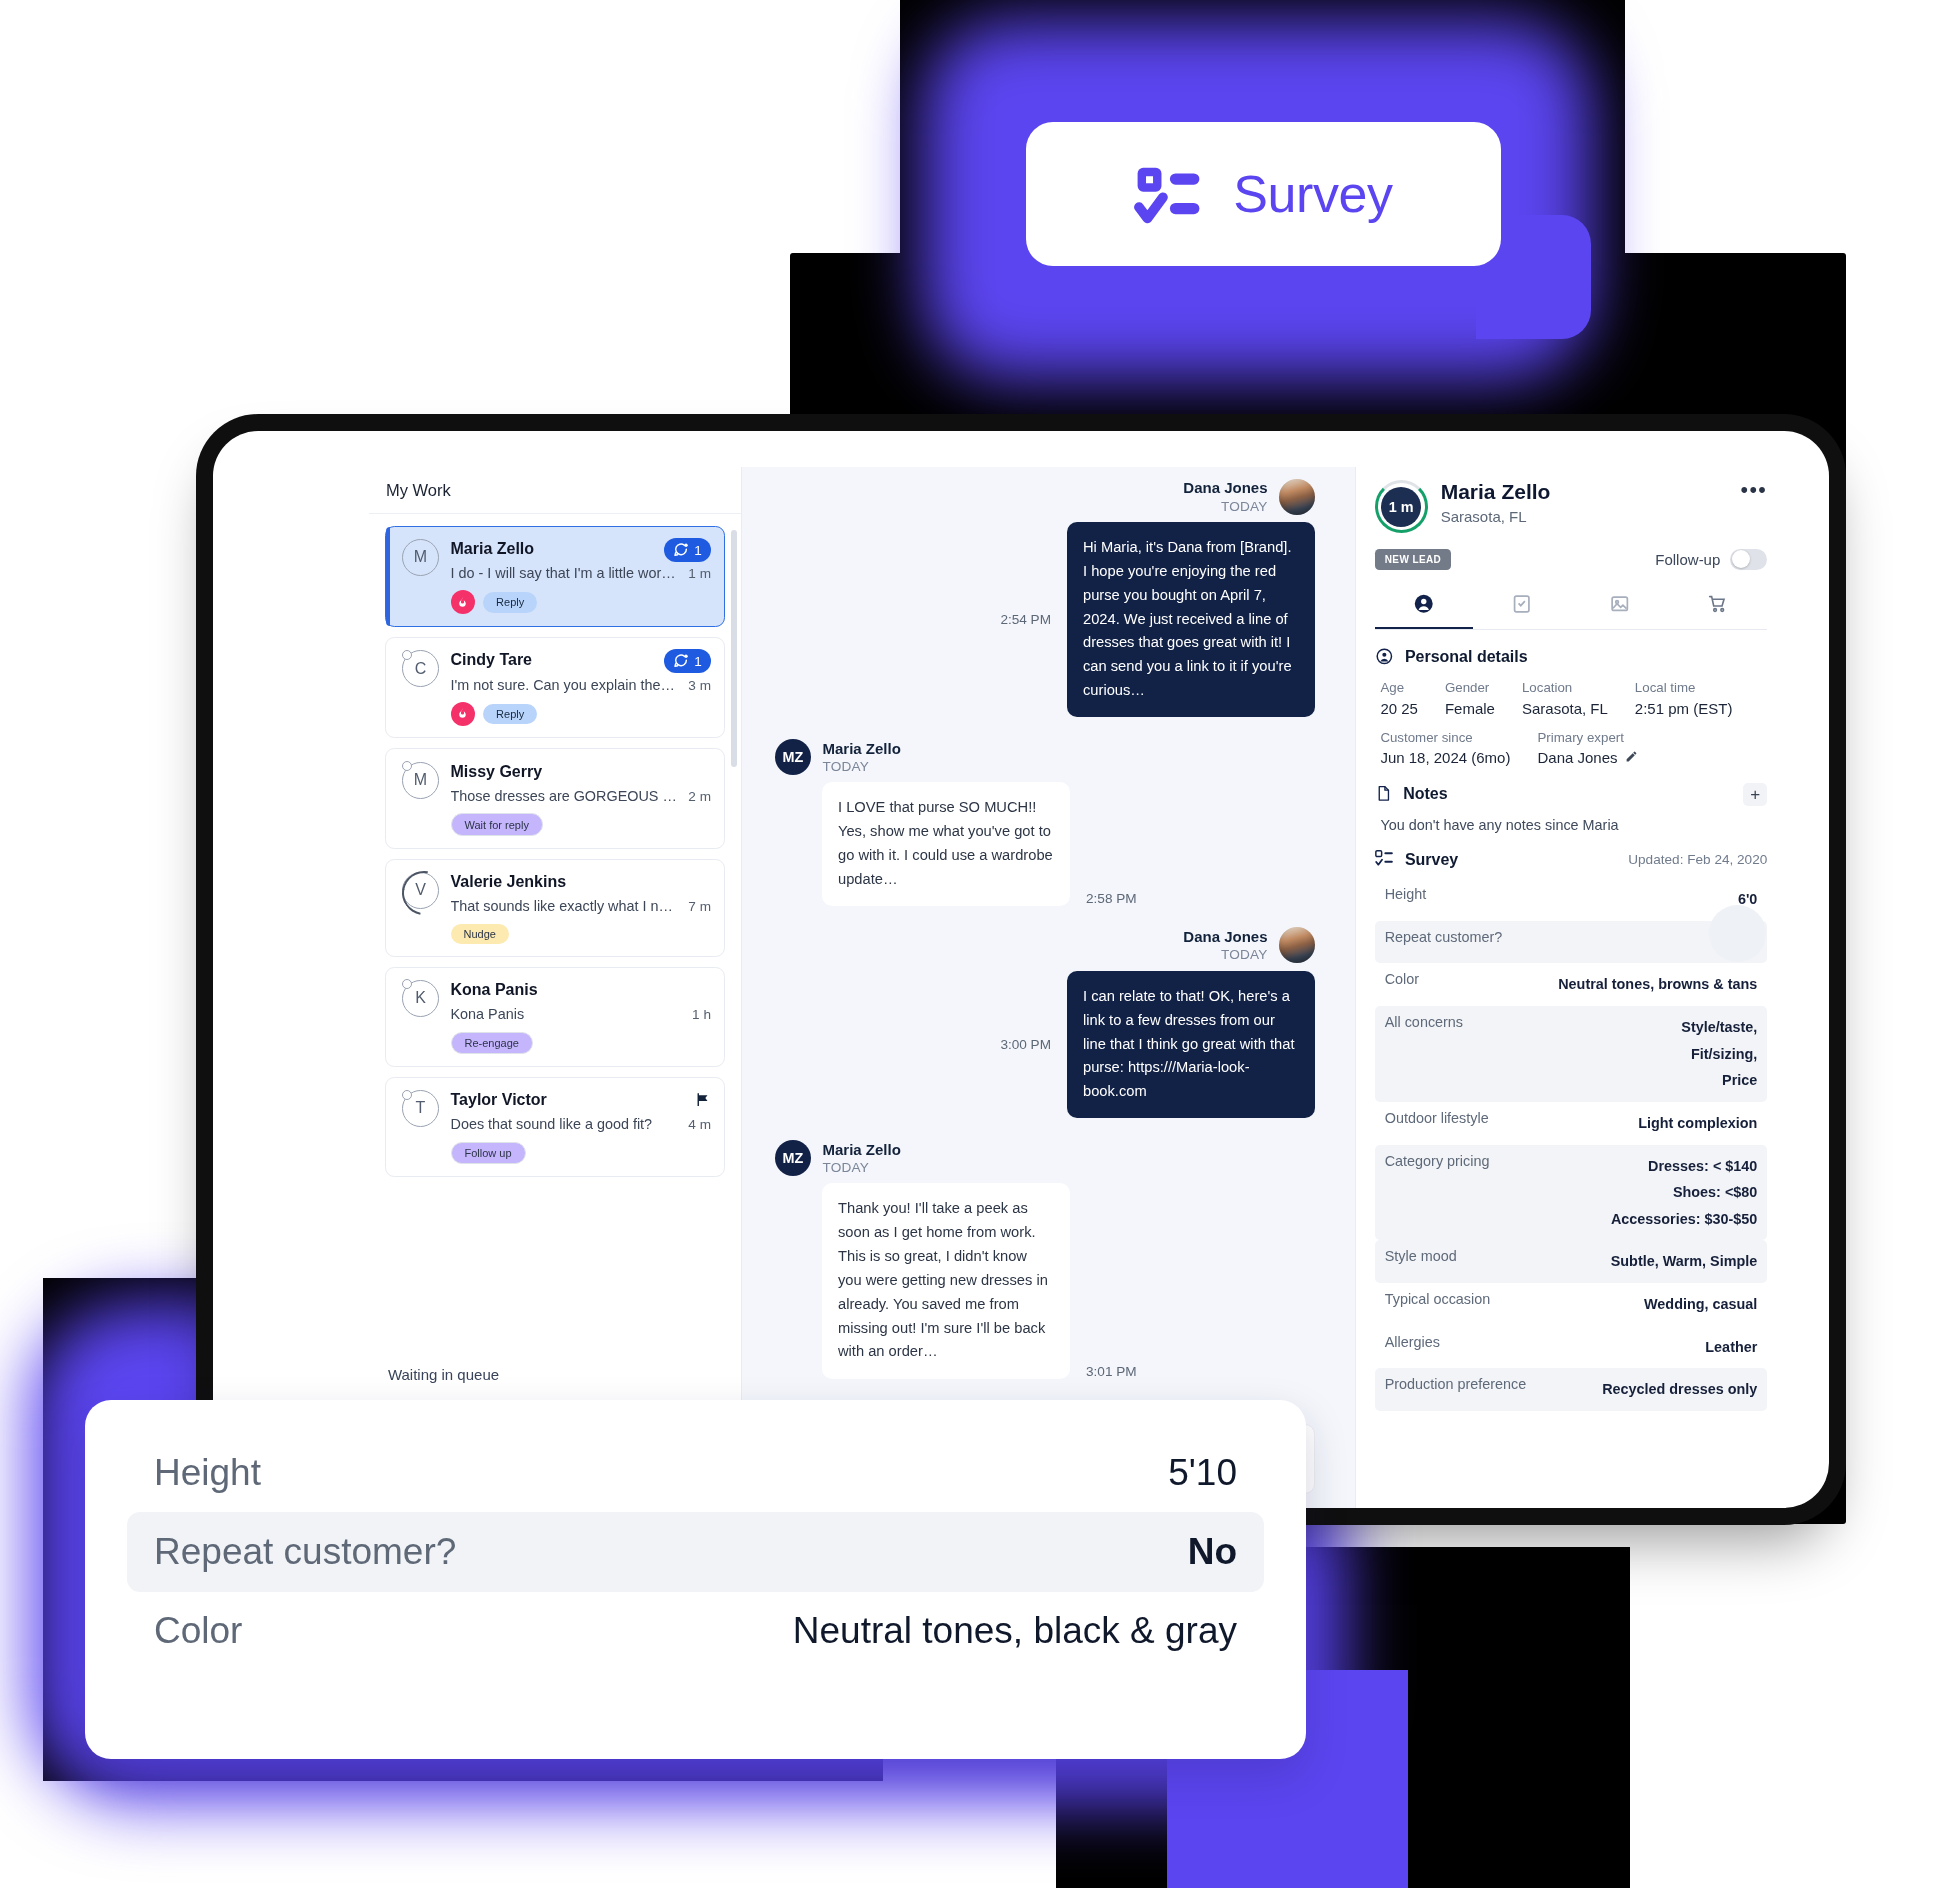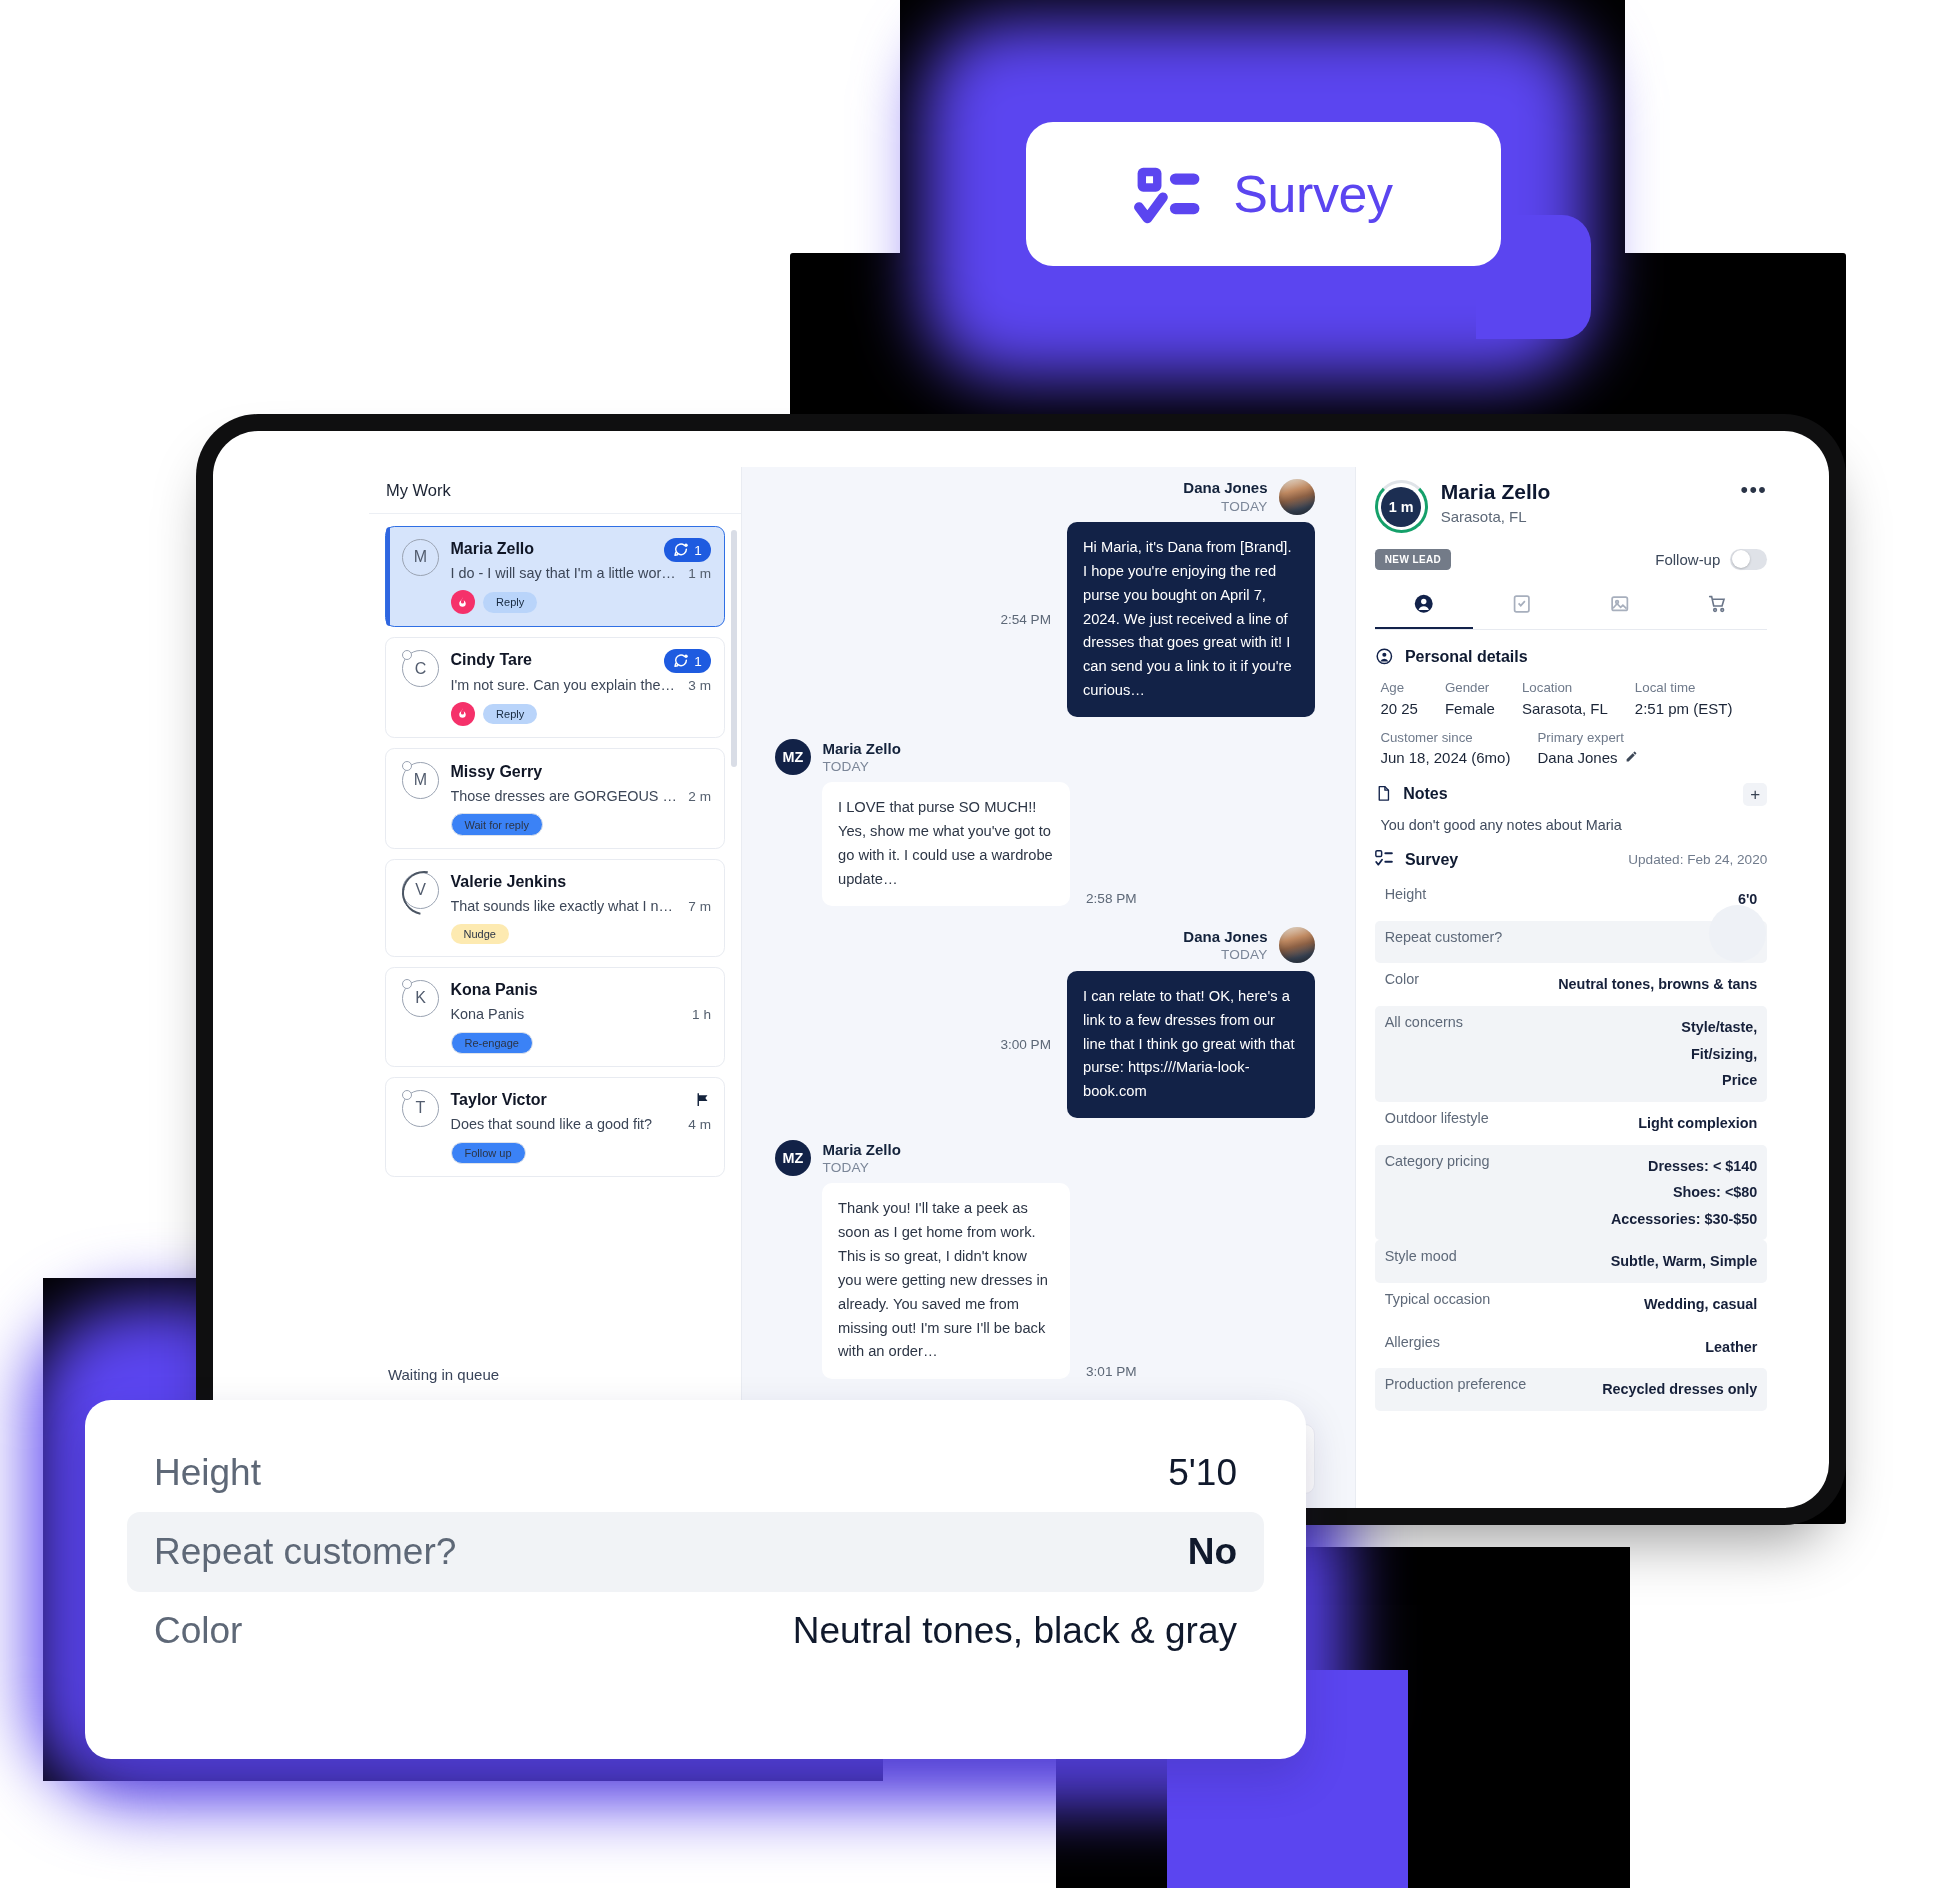--- a/index.html
+++ b/index.html
@@ -66,21 +66,21 @@
   .conv-name { font-size:16px; font-weight:700; color:#101626; line-height:1.25; }
   .conv-preview-row { display:flex; align-items:baseline; gap:8px; margin-top:6.5px; }
   .conv-preview { font-size:14.4px; color:#3c4657; white-space:nowrap; overflow:hidden;
      text-overflow:ellipsis; flex:1; }
   .conv-time { font-size:13.6px; color:#55606f; flex:0 0 auto; }
   .conv-tags { display:flex; align-items:center; gap:8.6px; margin-top:9.3px; }
   .flame { width:24px; height:24px; border-radius:50%; background:#f5316a;
      display:flex; align-items:center; justify-content:center; }
   .tag { border-radius:14.4px; font-size:11px; padding:4.3px 13px; color:#2b3446; }
   .tag.reply { background:#b9d4fa; color:#17293f; }
-  .tag.plain { background:#3b82f6; border:0.7px solid #dfe3ea; }
+  .tag.plain { background:#c4b5fd; border:0.7px solid #dfe3ea; }
   .tag.nudge { background:#fdeab1; }
   .badge { position:absolute; right:13px; top:11.5px; background:#1e5be0; color:#fff;
      border-radius:13px; height:24px; min-width:45px; display:flex; align-items:center;
      justify-content:center; gap:5px; font-size:13.6px; padding:0 9.3px; }
   .flagtop { position:absolute; right:13px; top:13px; }
 
   .queue { padding:4.3px 16px 0 16px; }
   .queue-title { font-size:15px; color:#39445a; margin:4.3px 0 11.5px 2.9px; }
   .qrow { display:flex; align-items:center; gap:13px; padding:8px 4.3px; font-size:15px; color:#263044; }
   .qrow .qlabel { flex:1; }
@@ -539,21 +539,21 @@
 
         <div class="sec">
           <div class="sec-head">
             <span><svg width="17" height="18.7" viewBox="0 0 24 24" fill="none" stroke="#12224a" stroke-width="1.9" stroke-linejoin="round">
                   <path d="M6 2.5h8l5 5V21.5H6z"></path>
                   <path d="M14 2.5v5h5"></path>
                 </svg></span>
             <span class="sec-title">Notes</span>
             <span class="addbtn">+</span>
           </div>
-          <div class="notes-empty">You don't good any notes about Maria</div>
+          <div class="notes-empty">You don't have any notes since Maria</div>
         </div>
 
         <div class="sec">
           <div class="sec-head">
             <span>
               <svg width="18.7" height="17" viewBox="0 0 24 22" fill="none">
                 <rect x="1" y="1" width="7.5" height="7.5" rx="1.6" stroke="#12224a" stroke-width="1.9"></rect>
                 <rect x="12" y="3" width="11" height="2.6" rx="1.3" fill="#12224a"></rect>
                 <rect x="12" y="14" width="11" height="2.6" rx="1.3" fill="#12224a"></rect>
                 <path d="M1.5 15.5L4.2 19 9 12.5" stroke="#12224a" stroke-width="2.3" stroke-linecap="round" stroke-linejoin="round"></path>

